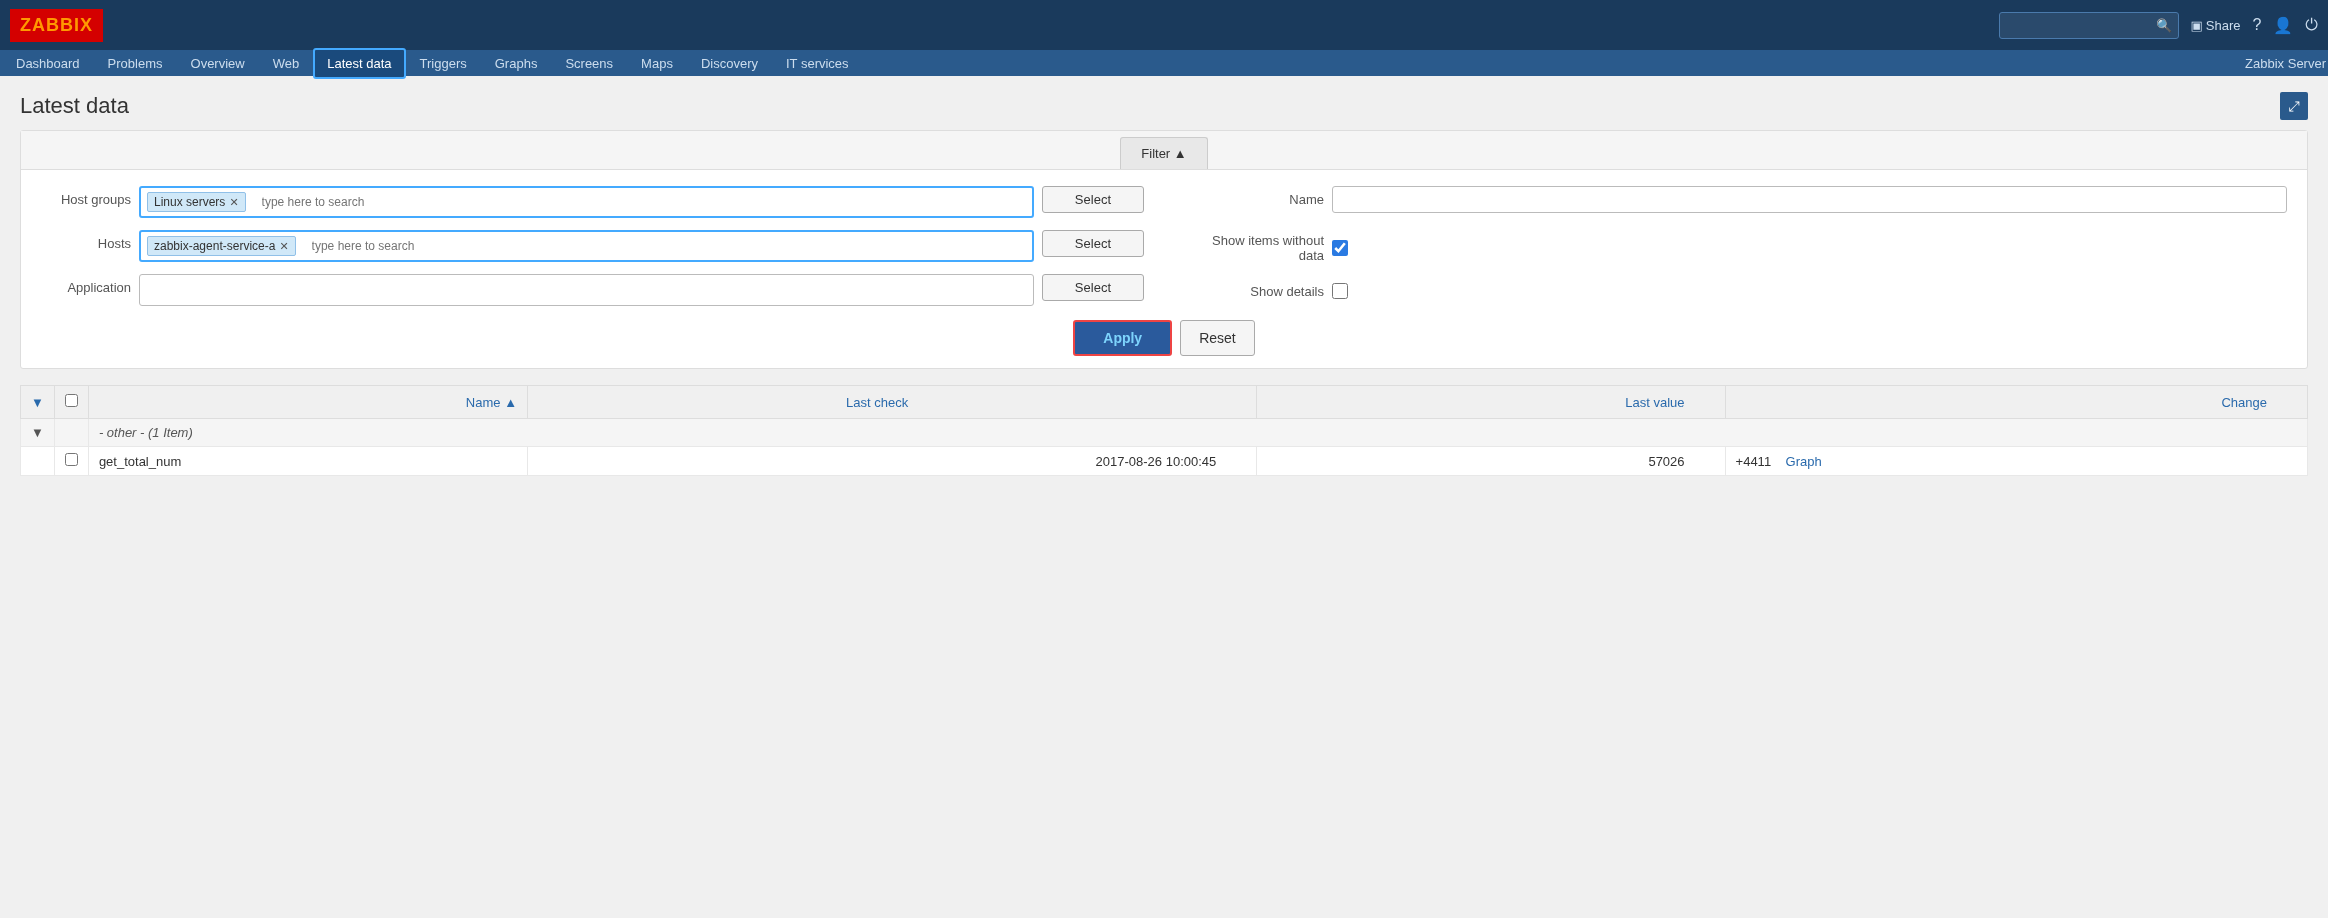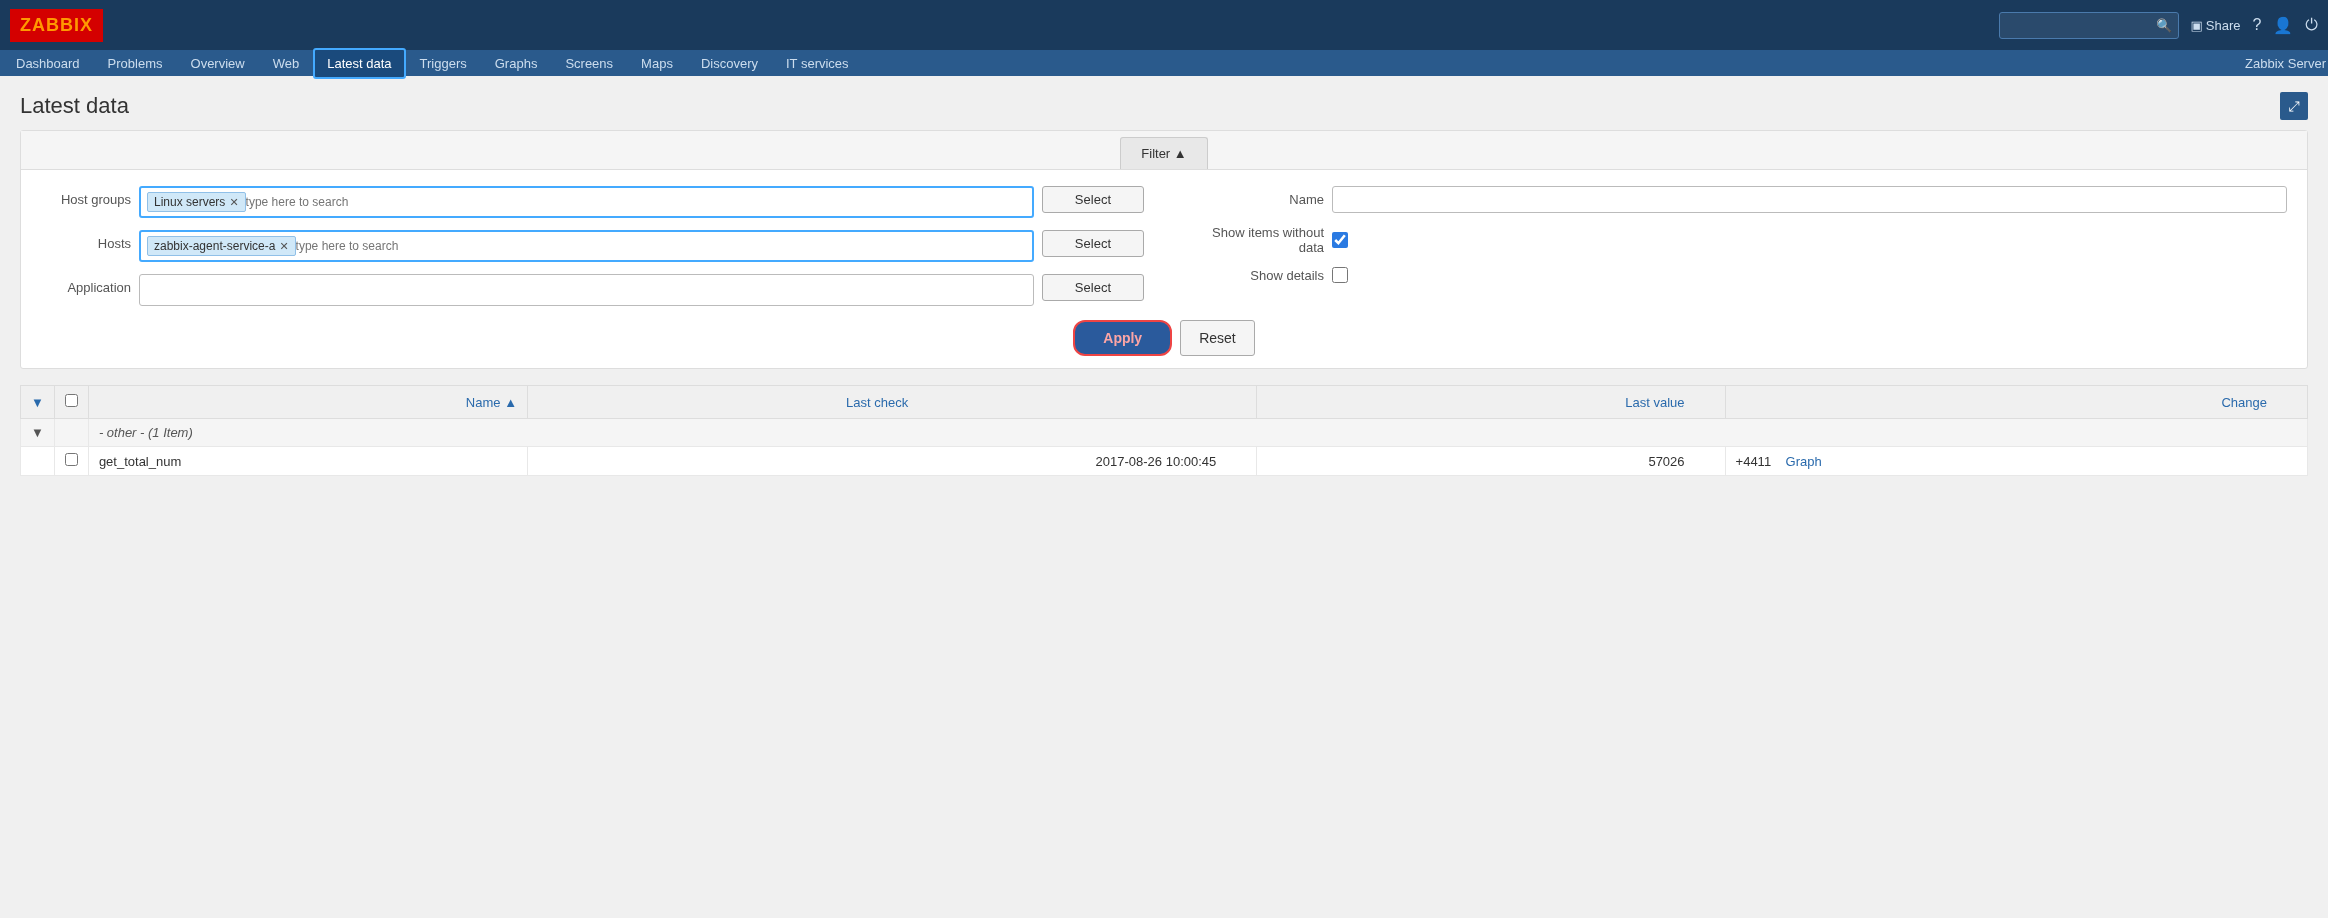--- a/index.html
+++ b/index.html
@@ -196,21 +196,21 @@
     }
     .filter-input-wrapper {
       display: flex;
       align-items: center;
       border: 2px solid #4af;
       border-radius: 3px;
       padding: 3px 6px;
       background: #fff;
       min-height: 32px;
       flex-wrap: wrap;
-      gap: 0;
+      gap: 16px;
     }
     .filter-input-wrapper.normal {
       border: 1px solid #bbb;
     }
     .tag-chip {
       background: #d0e8f8;
       border: 1px solid #90c0e8;
       border-radius: 2px;
       padding: 2px 6px;
       font-size: 12px;
@@ -236,21 +236,21 @@
       border-radius: 3px;
       font-size: 13px;
       color: #333;
       white-space: nowrap;
     }
 
     
     .filter-right {
       display: flex;
       flex-direction: column;
-      gap: 12px;
+      gap: 20px;
     }
     .filter-right-row {
       display: flex;
       align-items: center;
       gap: 8px;
     }
     .filter-right-label {
       width: 140px;
       text-align: right;
       font-size: 13px;
@@ -268,24 +268,24 @@
 
     
     .filter-actions {
       display: flex;
       justify-content: center;
       gap: 8px;
       margin-top: 14px;
     }
     .btn-apply {
       background: #2a5a9c;
-      color: #fca5a5;
+      color: #7dd3fc;
       border: 2px solid #e44;
       padding: 8px 28px;
-      border-radius: 12px;
+      border-radius: 3px;
       cursor: pointer;
       font-size: 14px;
       font-weight: bold;
     }
     .btn-reset {
       background: #f5f5f5;
       color: #333;
       border: 1px solid #aaa;
       padding: 8px 18px;
       border-radius: 3px;

